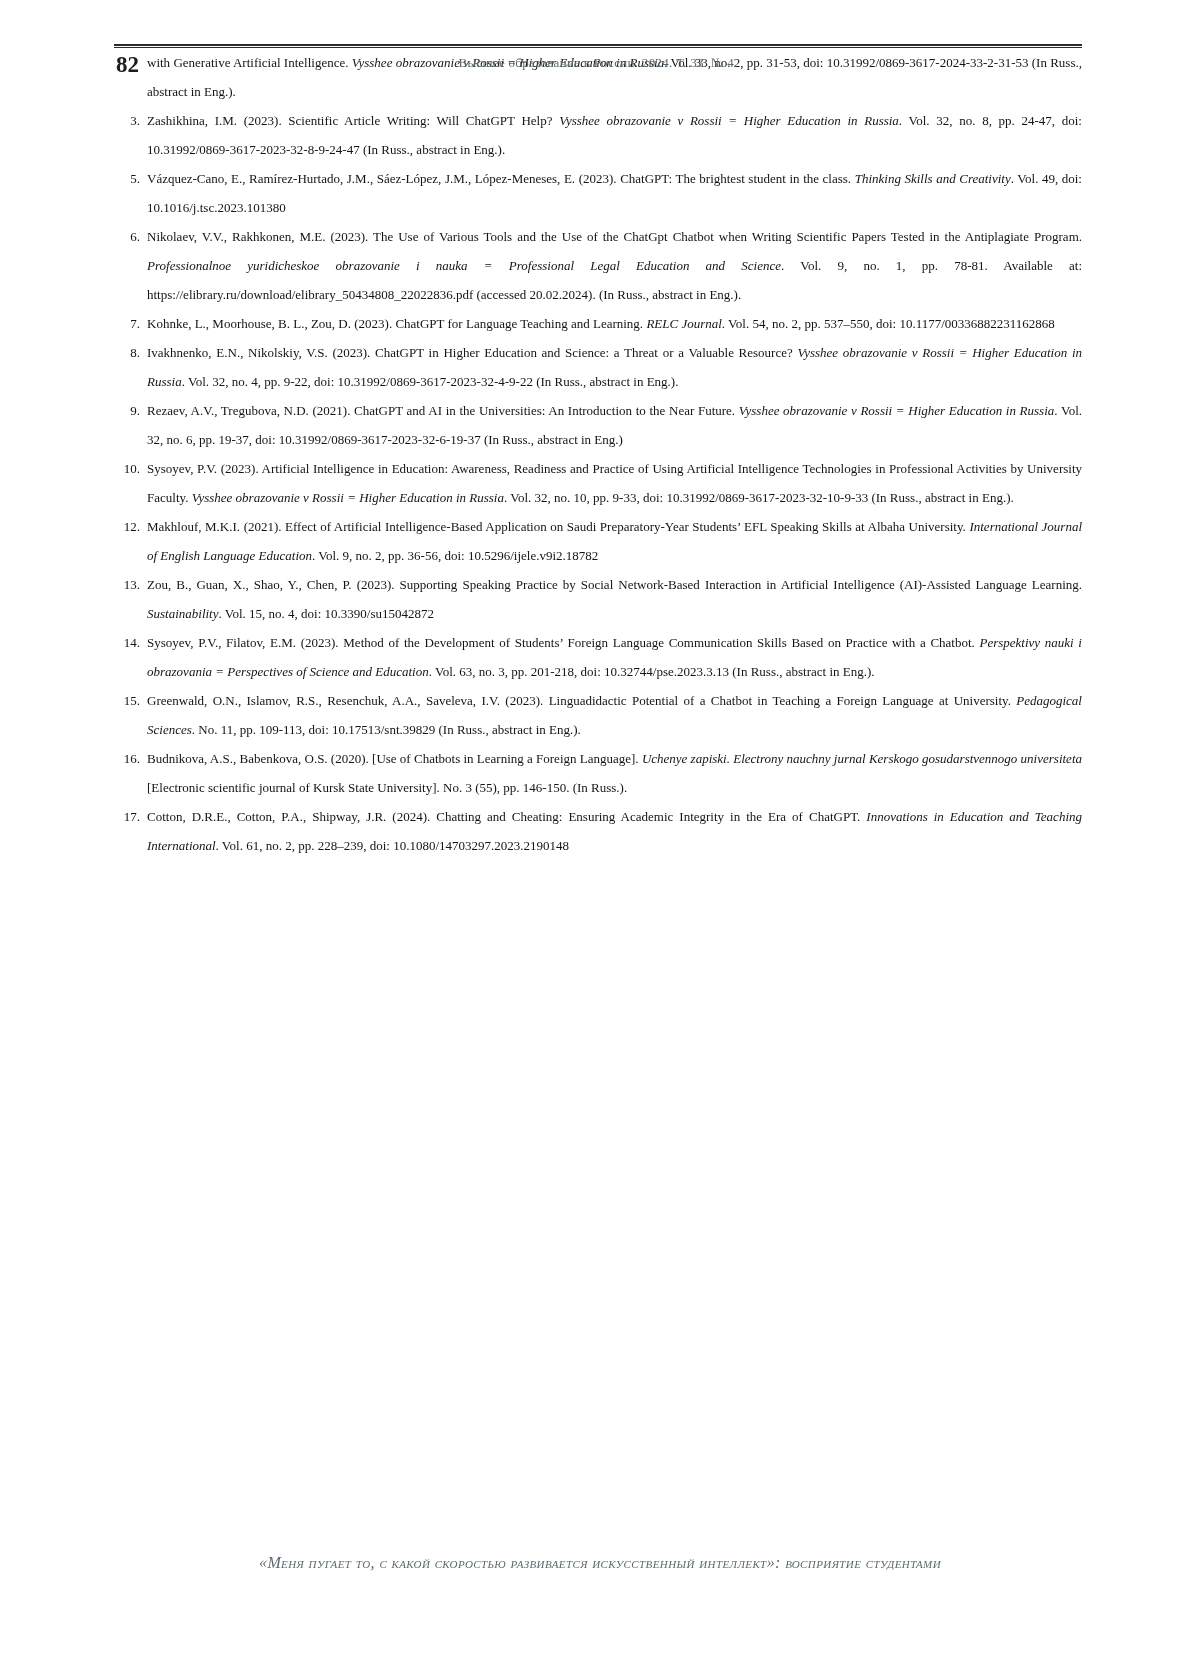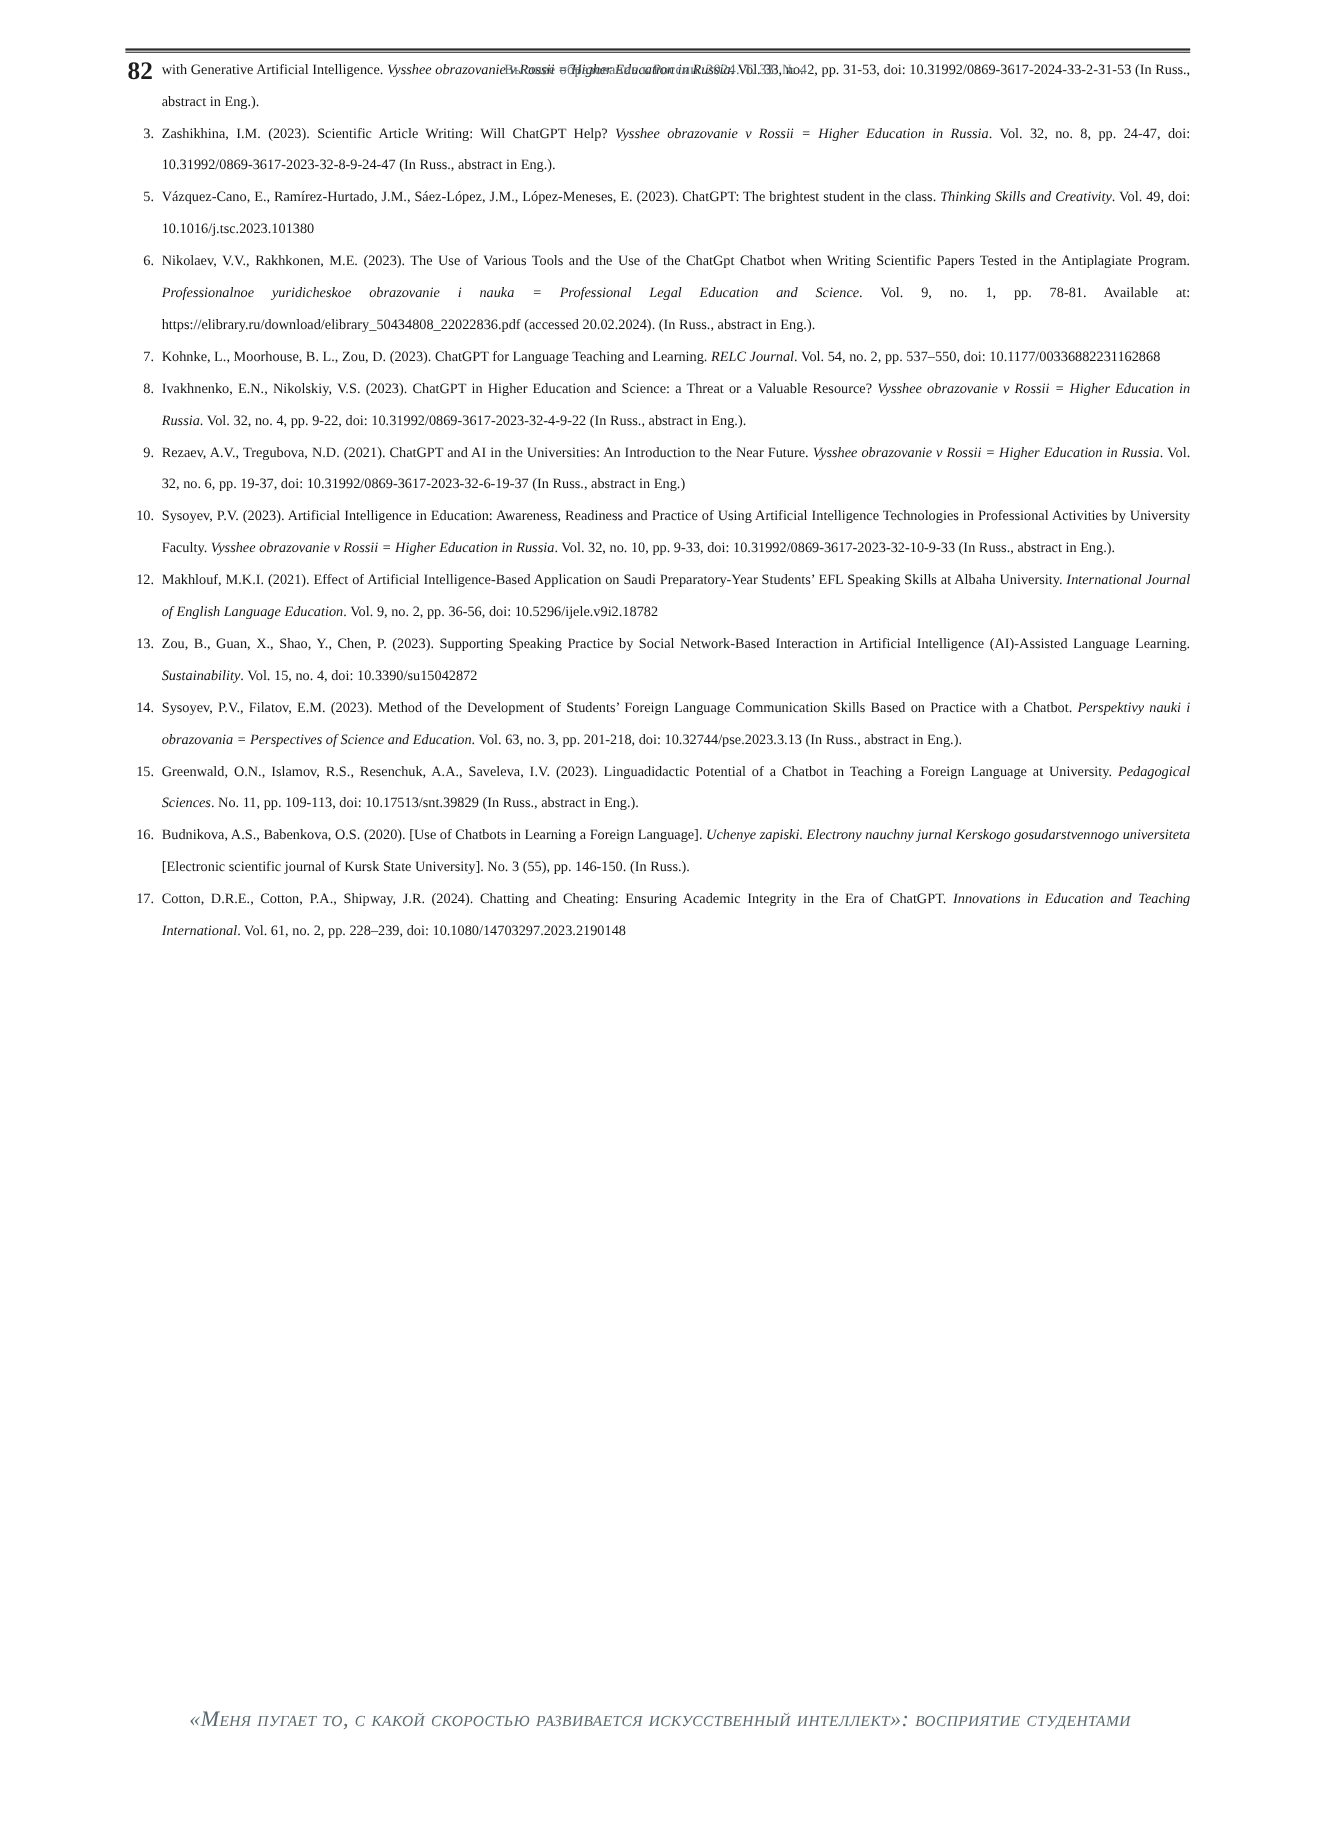--- a/index.html
+++ b/index.html
@@ -59,21 +59,21 @@
     text-indent: 0;
   }
   .it { font-style: italic; }
   .footer {
     position: absolute;
     left: 0; right: 0;
     top: 1548px;
     text-align: center;
     font-style: italic;
     font-variant: small-caps;
-    font-size: 20px;
+    font-size: 16px;
     line-height: 30px;
     letter-spacing: 0.4px;
     color: #5b6a6e;
   }
 </style>
 </head>
 <body>
 
 <div class="page">
 

